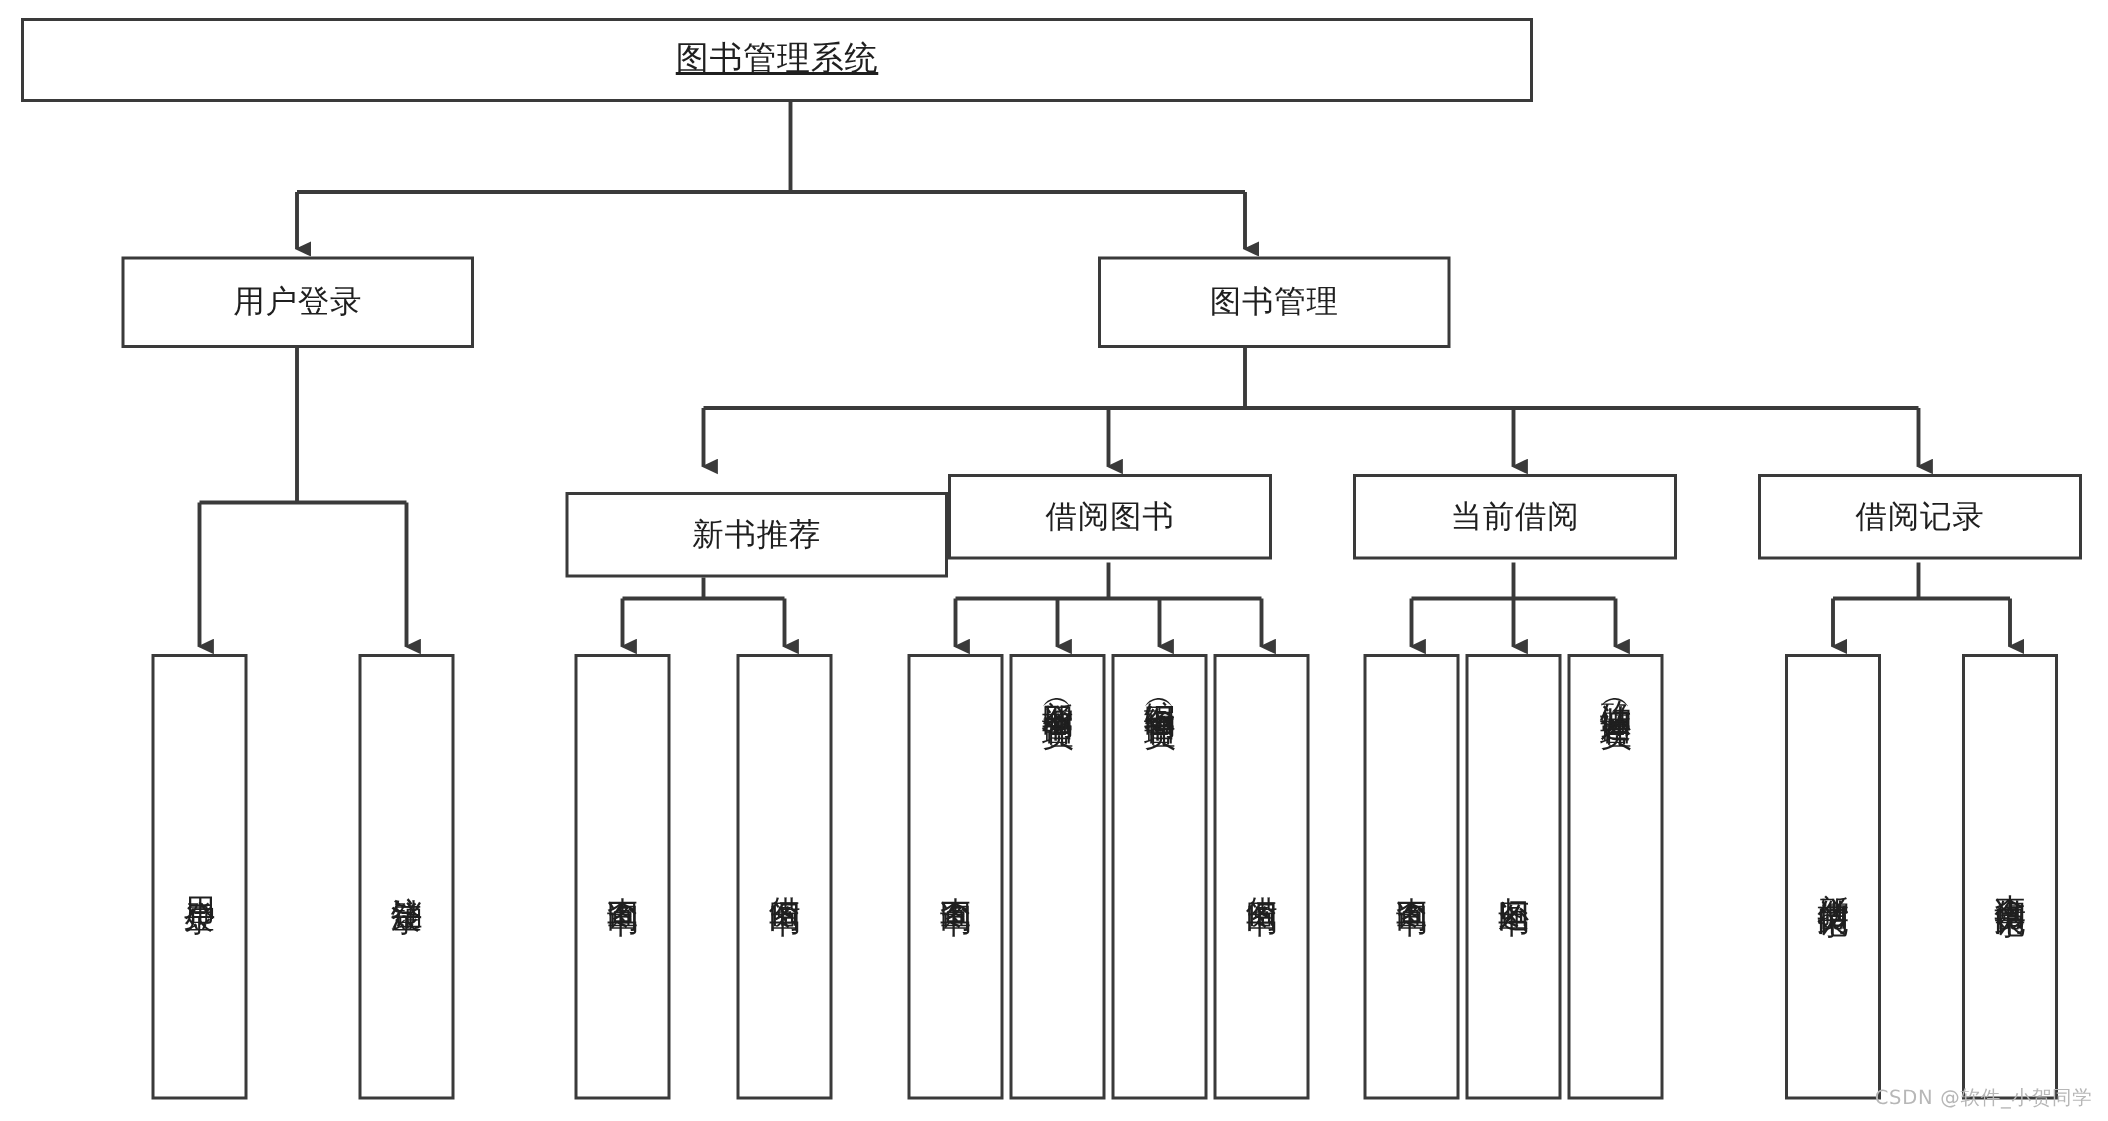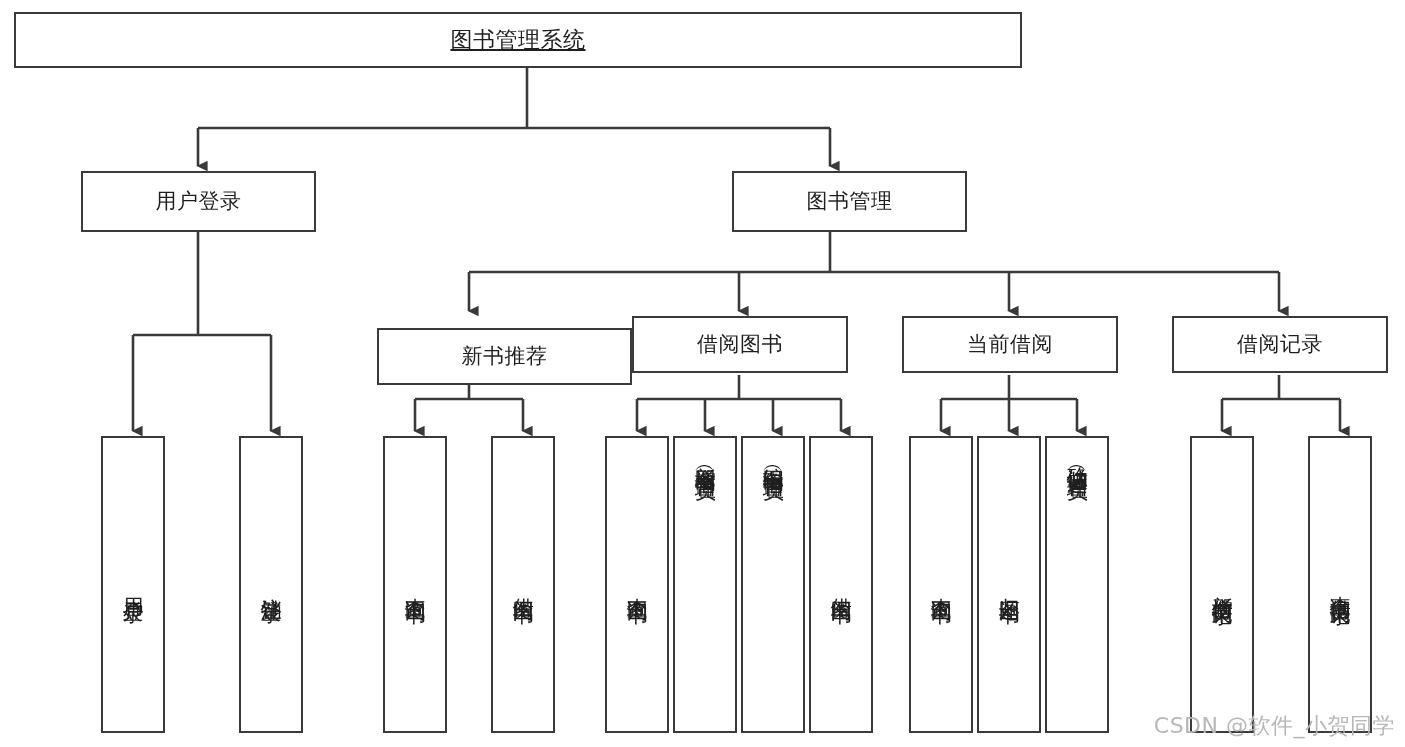--- a/index.html
+++ b/index.html
@@ -59,21 +59,21 @@
     max-height: 282px;
   }
   .node.leaf.centered {
     align-items: center;
     padding-top: 0;
   }
   #watermark {
     position: absolute;
     right: 10px;
     bottom: 6px;
-    font-size: 22px;
+    font-size: 13px;
     color: #b7b7b7;
     letter-spacing: 0.5px;
     z-index: 3;
     white-space: nowrap;
     pointer-events: none;
   }
 </style>
 </head>
 <body>
 

